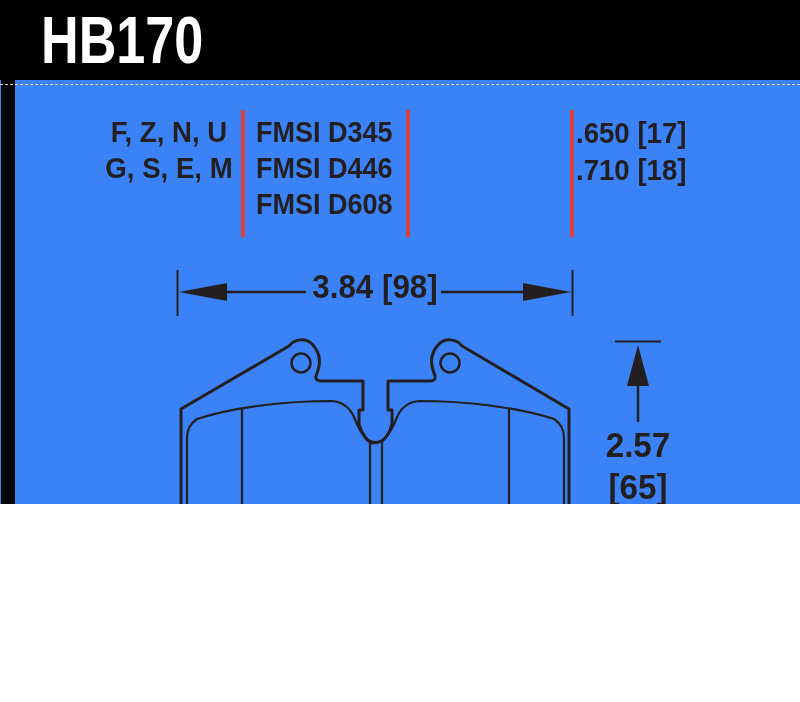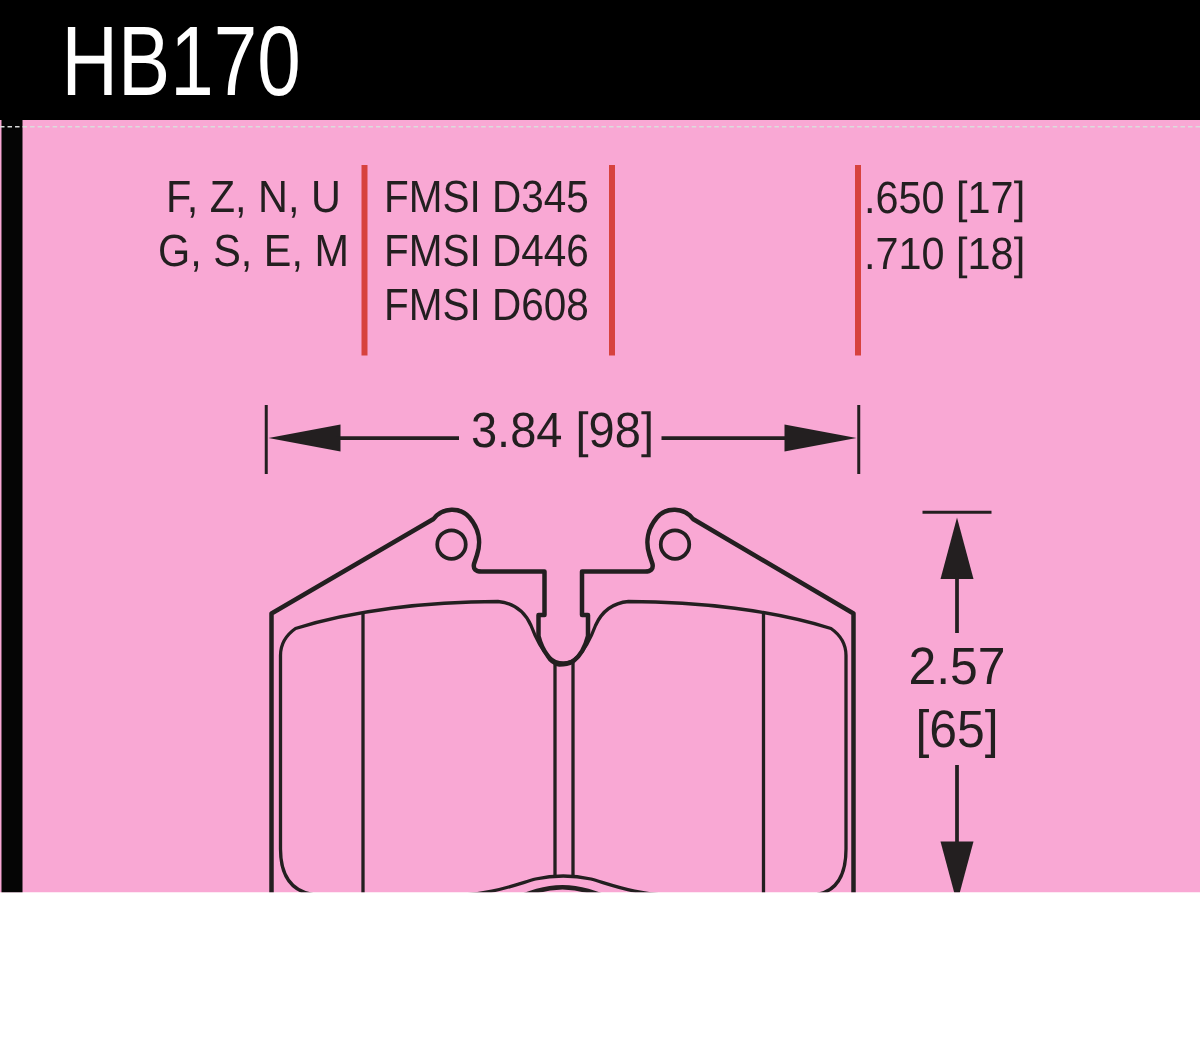--- a/index.html
+++ b/index.html
@@ -1,18 +1,18 @@
 <!DOCTYPE html>
 <html><head>
 <meta charset="utf-8">
 <style>
   html,body{margin:0;padding:0;background:#fff;}
   .stage{
-    position:relative;width:800px;height:595px;overflow:hidden;background:#f9a8d4;
-    font-family:"Liberation Sans",sans-serif;font-weight:normal;color:#231f20;
+    position:relative;width:800px;height:504px;overflow:hidden;background:#3b82f6;
+    font-family:"Liberation Sans",sans-serif;font-weight:bold;color:#231f20;
   }
   
   .header{position:absolute;left:0;top:0;width:800px;height:80px;background:#000;display:flex;align-items:center;}
   .part-number{
     margin-left:41px;font-size:66px;color:#fff;letter-spacing:0px;
     transform:scaleX(.79);transform-origin:left center;white-space:nowrap;line-height:80px;
   }
   .left-strip{position:absolute;left:1px;top:80px;width:14px;height:598px;background:#050505;}
   .header-dash{position:absolute;left:0;top:84px;width:800px;height:0;border-top:1px dashed #dcdcdc;}
 

